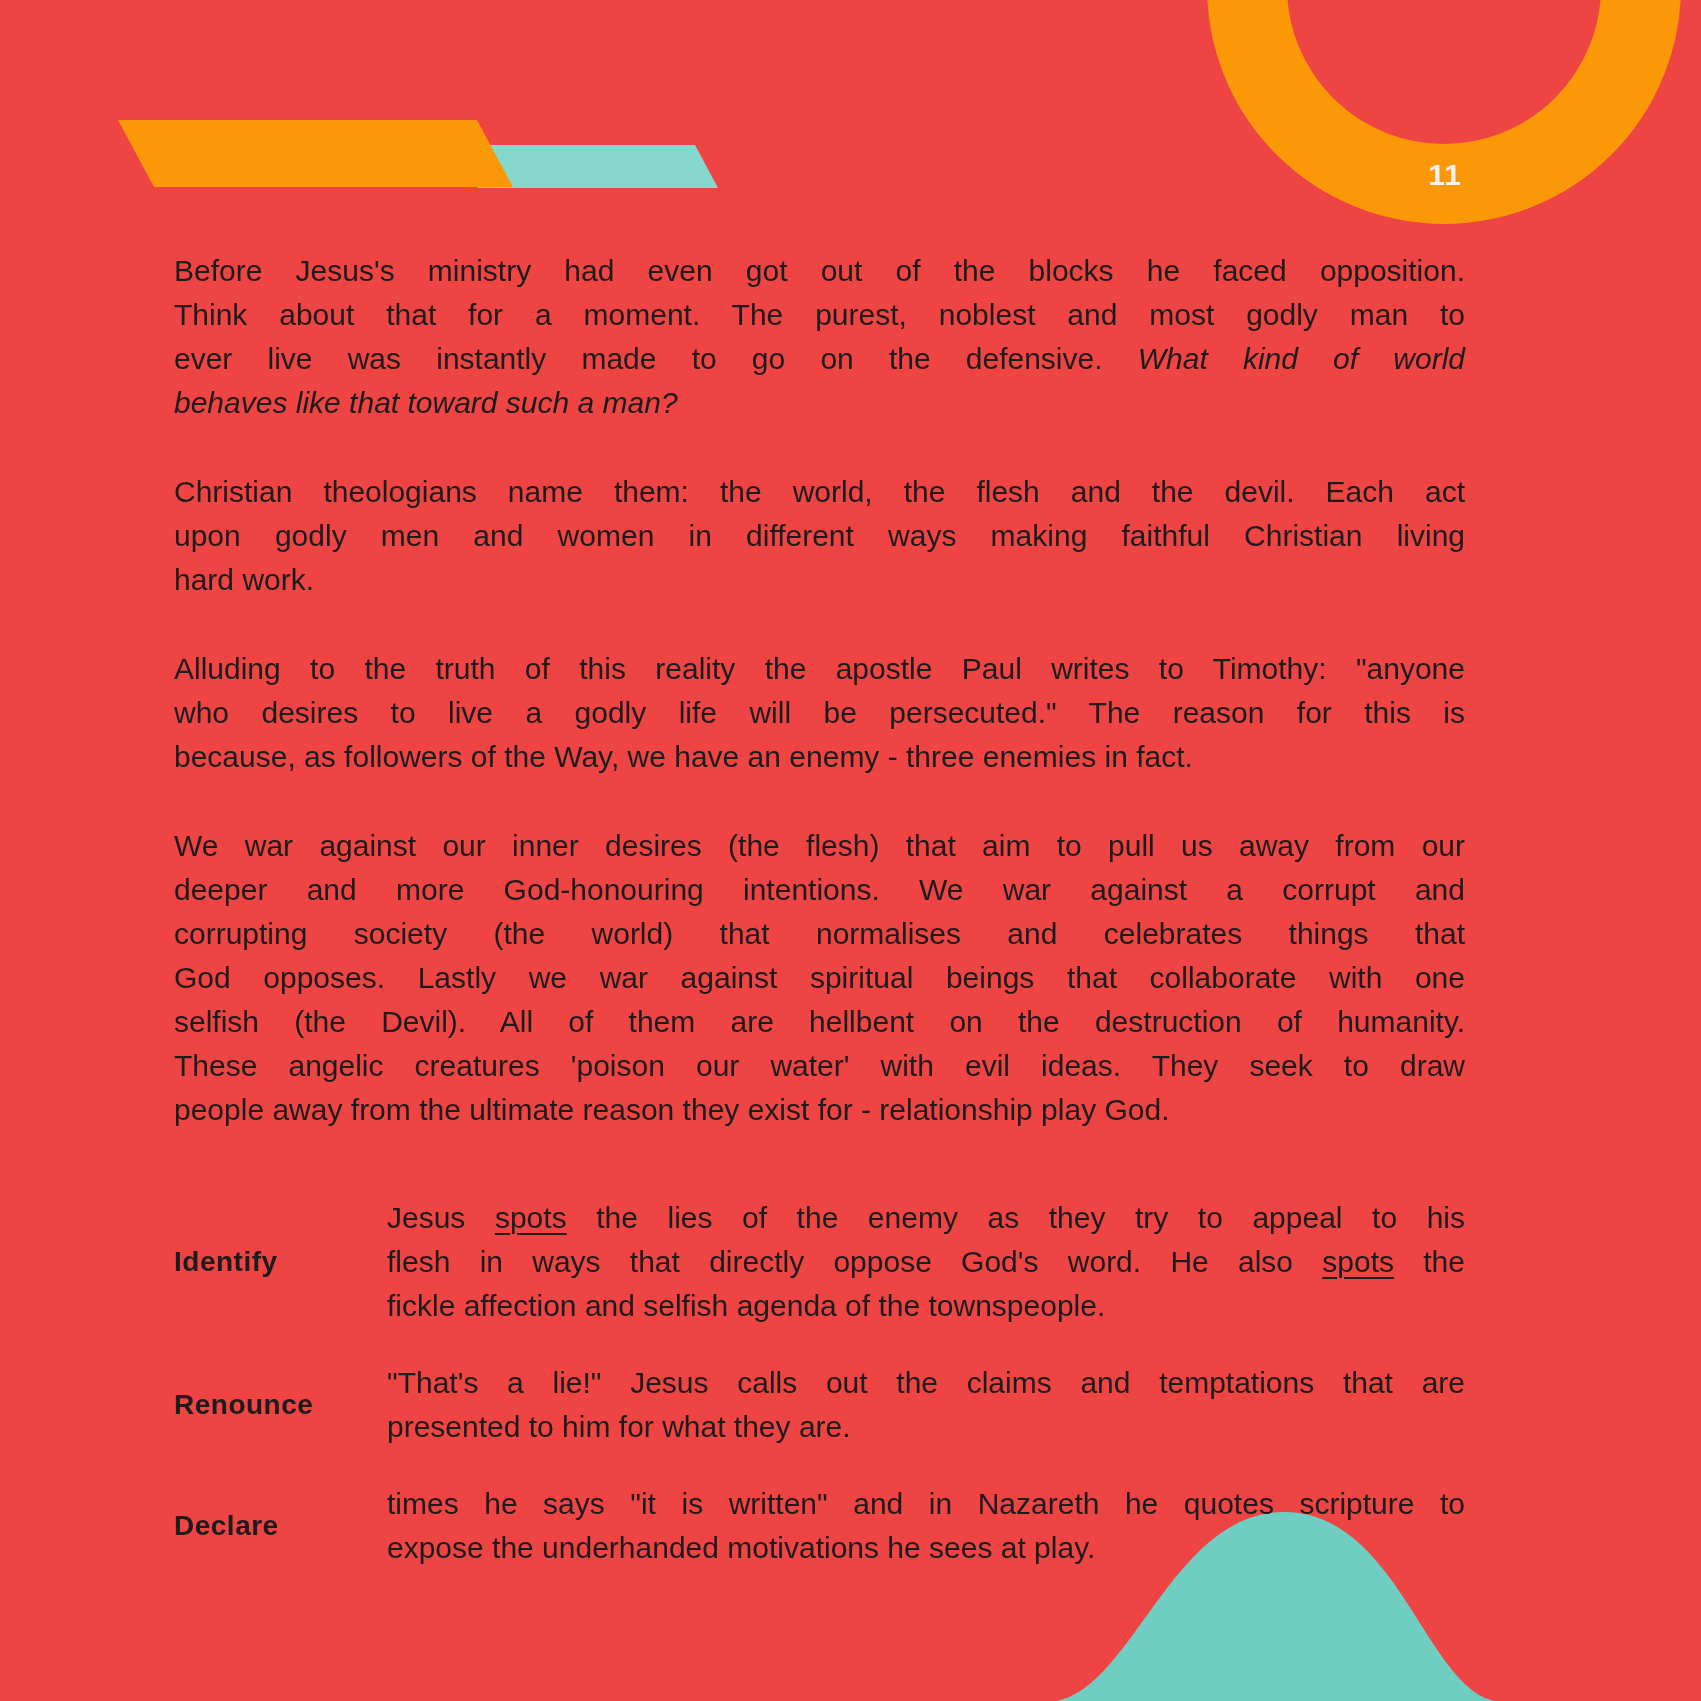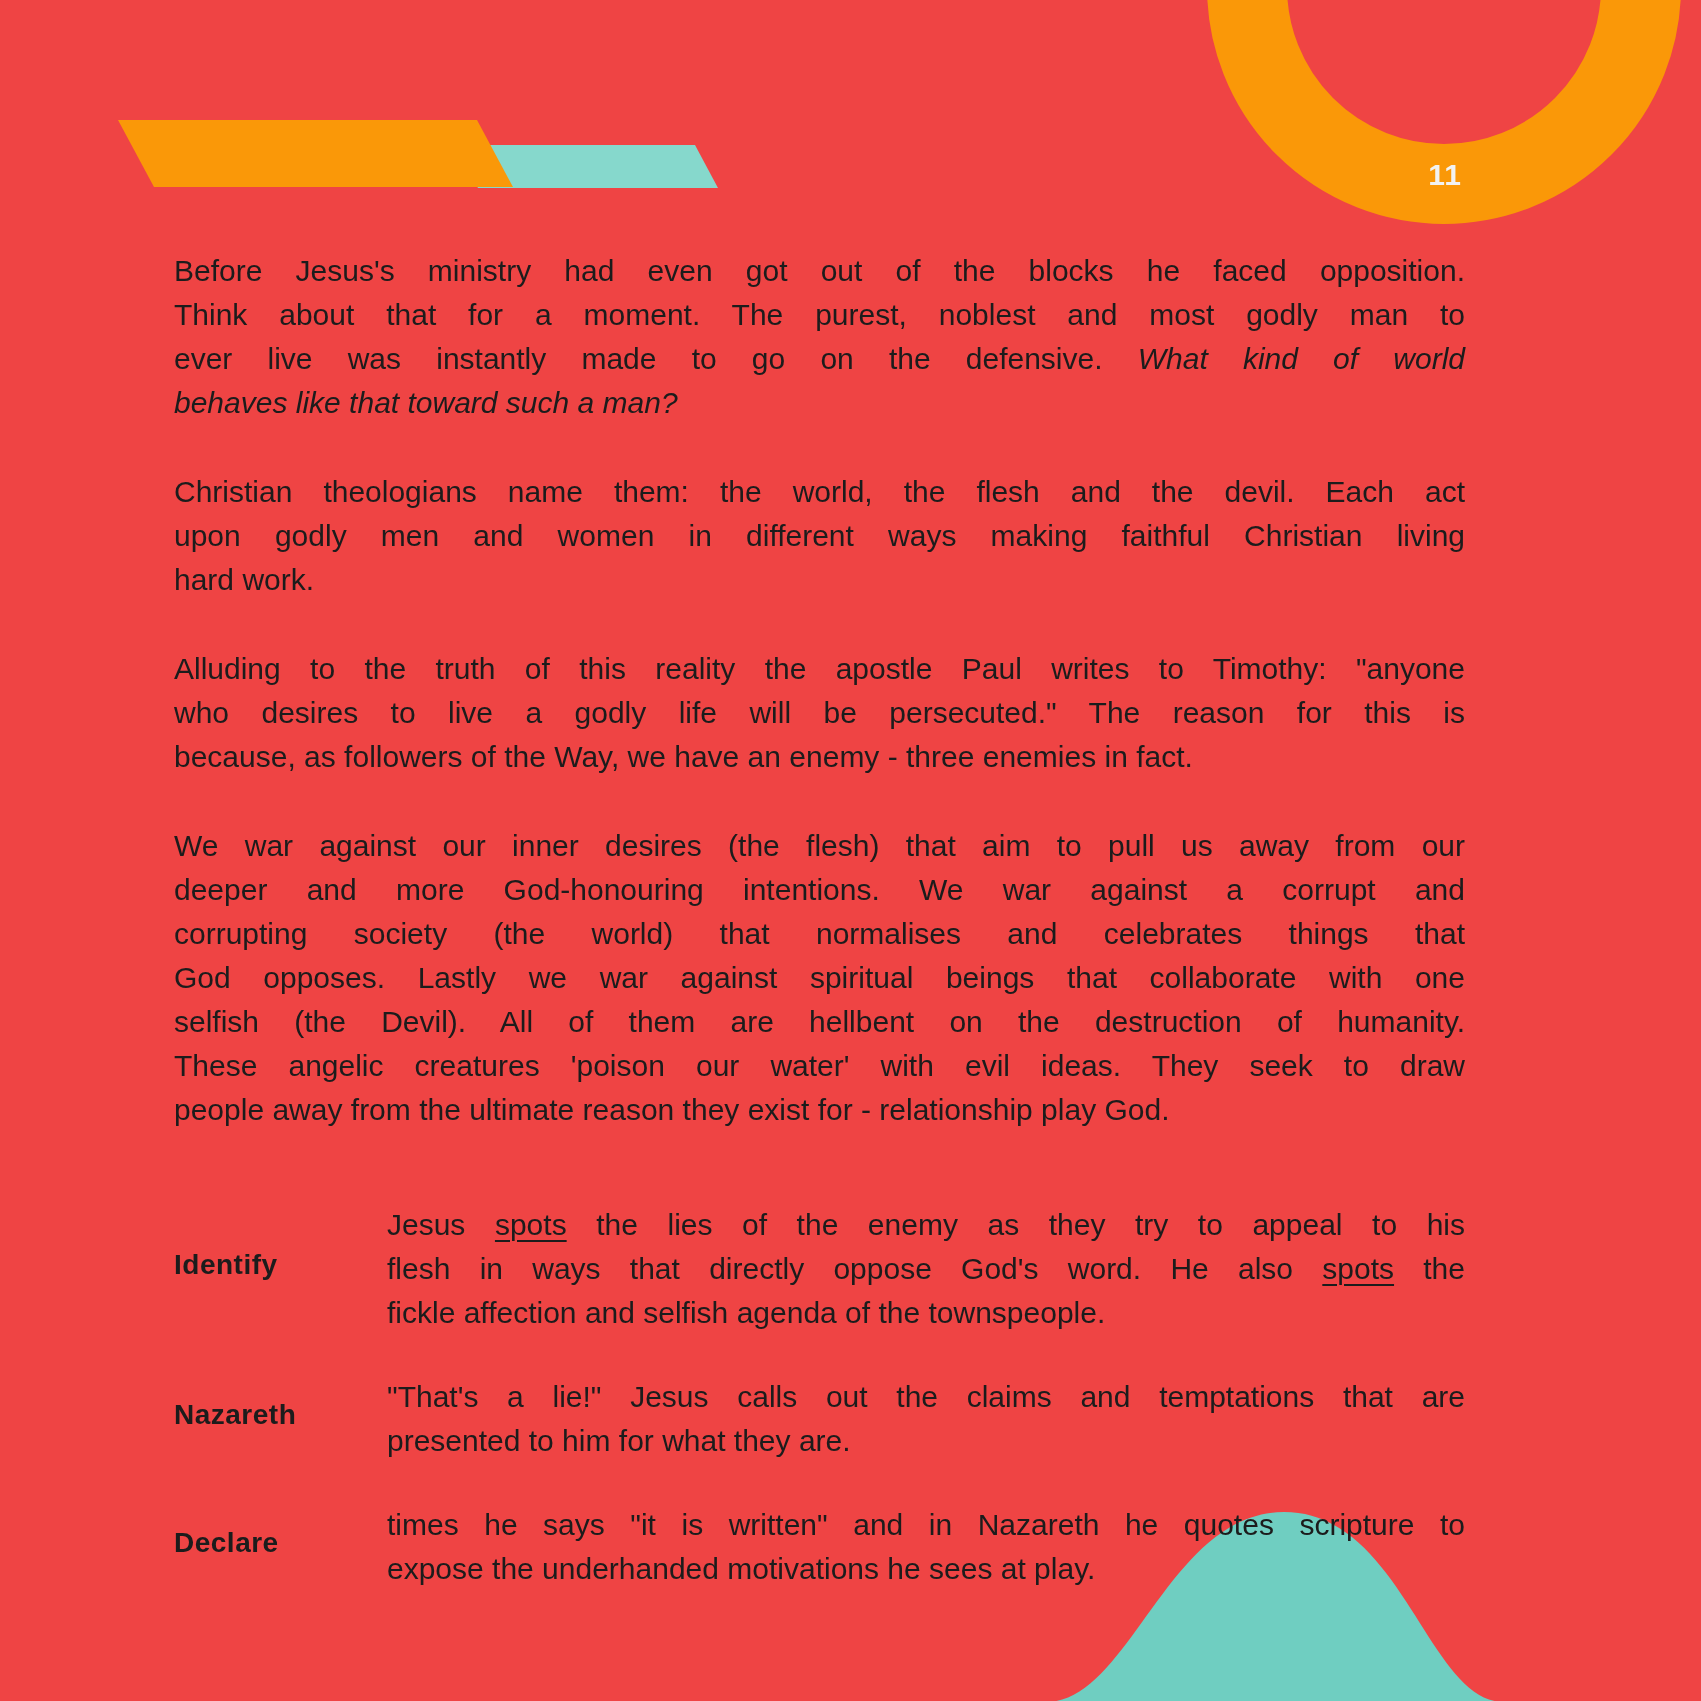--- a/index.html
+++ b/index.html
@@ -24,21 +24,21 @@
   .line.last{text-align-last:left;}
   .para + .para{margin-top:45px;}
   #rows{margin-top:64px;}
   .row{display:flex;align-items:center;}
   .row + .row{margin-top:33px;}
   .row .label{
     flex:0 0 213px;width:213px;
     font-weight:bold;font-size:28px;line-height:1.15;
     letter-spacing:0.5px;
   }
-  .row .desc{flex:1;min-width:0;margin-top:7px;}
+  .row .desc{flex:1;min-width:0;}
   i{font-style:italic;}
   u{text-decoration:underline;text-decoration-thickness:2px;text-underline-offset:5px;}
 </style>
 </head>
 <body>
 
 <div class="canvas" style="background: #ef4444;">
 
   <svg class="decor" viewBox="0 0 1701 1701" xmlns="http://www.w3.org/2000/svg" aria-hidden="true">
     <path d="M455,145 L695,145 L718,188 L478,188 Z" fill="#86D8CC"></path>
@@ -80,21 +80,21 @@
     <div id="rows">
         <div class="row">
           <div class="label">Identify</div>
           <div class="desc">
             <div class="line">Jesus <u>spots</u> the lies of the enemy as they try to appeal to his</div>
             <div class="line">flesh in ways that directly oppose God's word. He also <u>spots</u> the</div>
             <div class="line last">fickle affection and selfish agenda of the townspeople.</div>
           </div>
         </div>
         <div class="row">
-          <div class="label">Nazareth</div>
+          <div class="label">Renounce</div>
           <div class="desc">
             <div class="line">"That's a lie!" Jesus calls out the claims and temptations that are</div>
             <div class="line last">presented to him for what they are.</div>
           </div>
         </div>
         <div class="row">
           <div class="label">Declare</div>
           <div class="desc">
             <div class="line">times he says "it is written" and in Nazareth he quotes scripture to</div>
             <div class="line last">expose the underhanded motivations he sees at play.</div>

